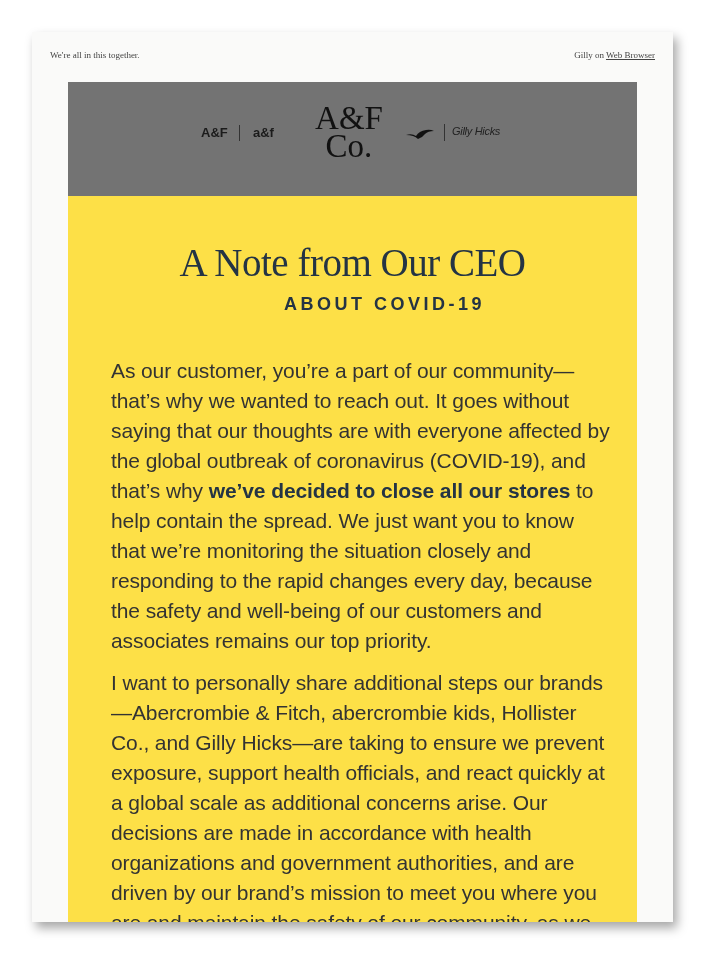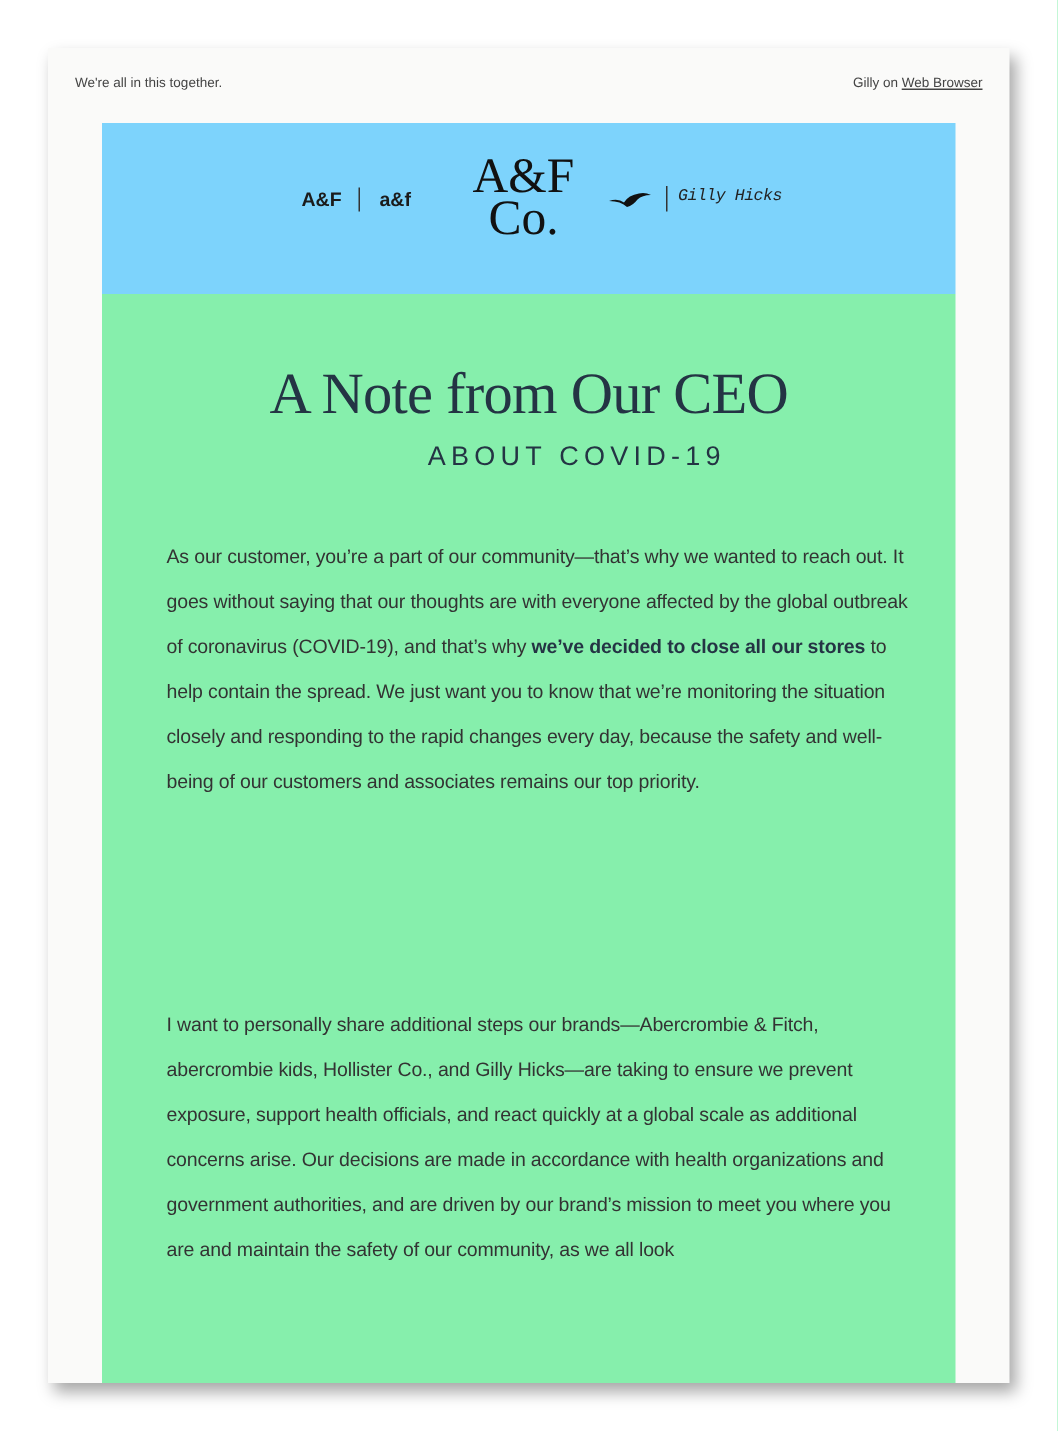--- a/index.html
+++ b/index.html
@@ -9,62 +9,62 @@
     }
     .frame {
       position: absolute; left: 32px; top: 32px; width: 641px; height: 890px;
       background: #fafaf9;
       box-shadow: 4px 6px 10px rgba(0,0,0,0.35);
       overflow: hidden;
     }
     .preheader {
       position: absolute; left: 18px; right: 18px; top: 18px; height: 14px;
       font-size: 9px; color: #444; display: flex; justify-content: space-between;
-      font-family: Liberation Sans, sans-serif;
+      font-family: Liberation Serif, serif;
     }
     .preheader a { color: #444; text-decoration: underline; }
     .card {
       position: absolute; left: 36px; top: 50px; width: 569px; bottom: 0;
     }
     .logo-bar {
-      height: 114px; background: #7dd3fc; position: relative;
+      height: 114px; background: #737373; position: relative;
     }
     .logo-bar .af-small {
       position: absolute; left: 133px; top: 43px; font-weight: bold; font-size: 13px; color: #1b1b1b;
       font-family: "Liberation Sans", sans-serif;
     }
     .logo-bar .sep1 { position: absolute; left: 171px; top: 43px; width: 1px; height: 16px; background: #333; }
     .logo-bar .af-kids {
       position: absolute; left: 185px; top: 43px; font-weight: bold; font-size: 13px; color: #1b1b1b;
       font-family: "Liberation Sans", sans-serif;
     }
     .logo-bar .afco {
       position: absolute; left: 236px; top: 22px; width: 90px; text-align: center;
       font-family: "Liberation Serif", serif; font-size: 33px; line-height: 28px; color: #111;
     }
     .logo-bar .gull { position: absolute; left: 338px; top: 44px; }
     .logo-bar .sep2 { position: absolute; left: 376px; top: 42px; width: 1px; height: 17px; background: #333; }
     .logo-bar .gilly {
-      position: absolute; left: 384px; top: 43px; font-family: Liberation Mono, monospace; font-style: italic;
+      position: absolute; left: 384px; top: 43px; font-family: Liberation Sans, sans-serif; font-style: italic;
       font-size: 11px; color: #222; letter-spacing: -0.3px;
     }
     .body-panel {
-      position: absolute; top: 114px; left: 0; right: 0; bottom: 0; background: #86efac;
+      position: absolute; top: 114px; left: 0; right: 0; bottom: 0; background: #fde047;
     }
     .title {
       position: absolute; top: 44px; left: 0; right: 0; text-align: center;
       font-family: "Liberation Serif", serif; font-size: 39px; color: #243444; letter-spacing: -0.5px;
     }
     .subtitle {
       position: absolute; top: 98px; left: 16px; right: 0; text-align: center;
-      font-family: "Liberation Sans", sans-serif; font-weight: normal; font-size: 18px; letter-spacing: 3.5px; color: #243444; padding-left: 48px;
+      font-family: "Liberation Sans", sans-serif; font-weight: bold; font-size: 18px; letter-spacing: 3.5px; color: #243444; padding-left: 48px;
     }
     .para {
       position: absolute; left: 43px; width: 500px;
-      font-family: "Liberation Sans", sans-serif; font-size: 13px; line-height: 30px; color: #333;
+      font-family: "Liberation Sans", sans-serif; font-size: 21px; line-height: 30px; color: #333;
       letter-spacing: -0.1px;
     }
     .para b { color: #243444; }
     .p1 { top: 160px; }
     .p2 { top: 460px; margin-top: 12px; }
   </style>
 </head>
 <body>
 
 <div class="frame">

